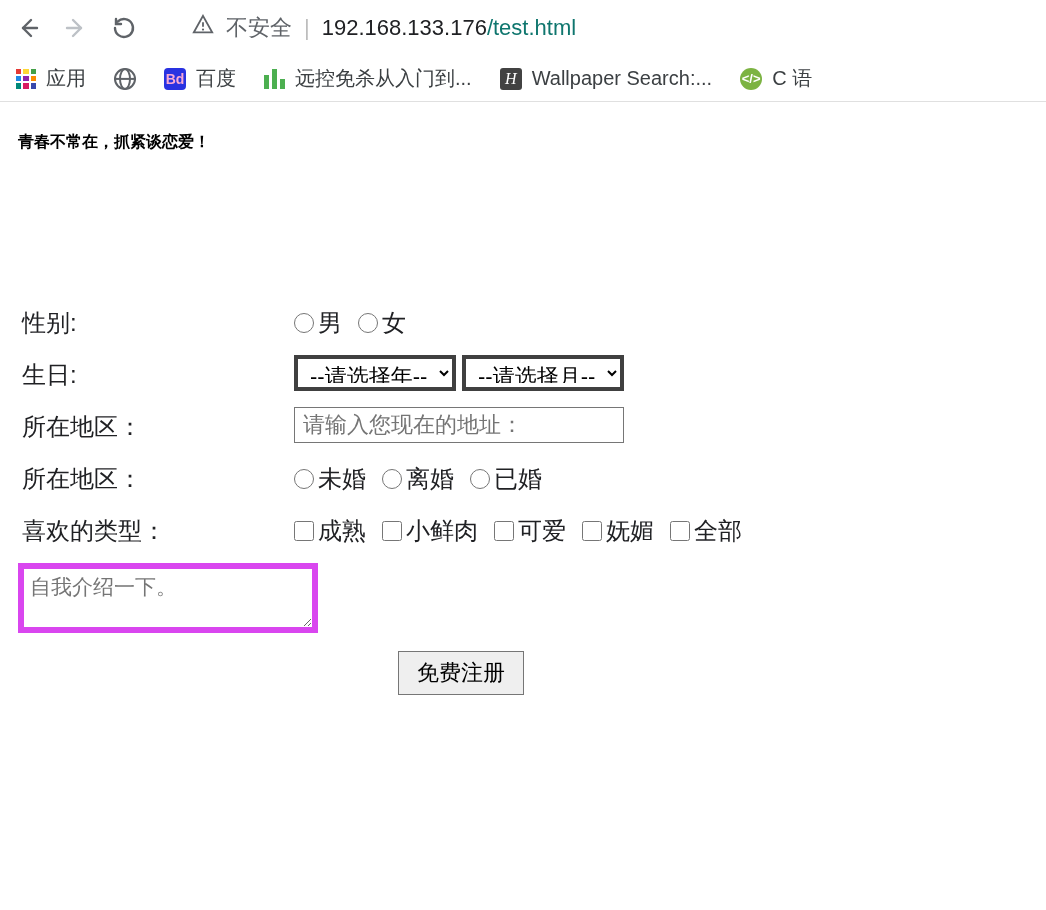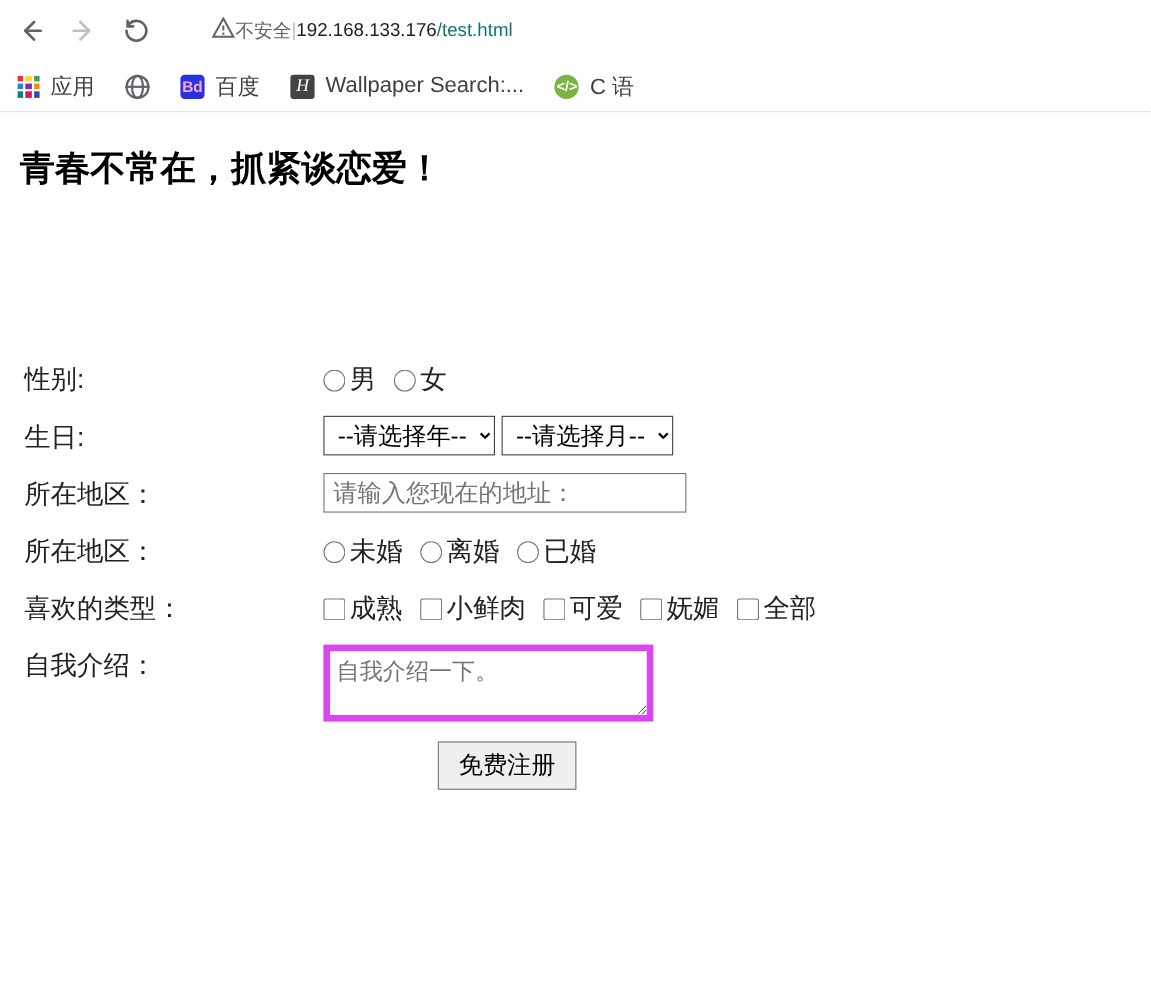--- a/index.html
+++ b/index.html
@@ -27,21 +27,22 @@
   cursor: pointer;
 }
 .nav-btn.disabled { color: #bdc1c6; }
 .url-bar {
   flex: 1;
   display: flex;
   align-items: center;
   height: 40px;
   background: #fff;
   padding: 0 18px;
-  font-size: 17px;
+  font-size: 22px;
+  gap: 12px;
   margin-left: 20px;
 }
 .url-secure-label { color: #5f6368; }
 .url-divider { color: #bdbdbd; }
 .url-host { color: #202124; }
 .url-path { color: #0f766e; }
 
 .bookmark-bar {
   display: flex;
   align-items: center;
@@ -66,35 +67,35 @@
 .globe-icon { width: 22px; height: 22px; border: 2.2px solid #5f6368; border-radius: 50%; position: relative; }
 .globe-icon::before { content:""; position:absolute; left:50%; top:-2px; bottom:-2px; width:8px; border:2.2px solid #5f6368; border-radius:50%; transform:translateX(-50%);}
 .globe-icon::after { content:""; position:absolute; top:50%; left:-2px; right:-2px; height:2.2px; background:#5f6368; transform:translateY(-50%);}
 .baidu-icon { width:22px; height:22px; background:#2932e1; border-radius:4px; color:#f9a8d4; font-size:14px; font-weight:bold; display:flex; align-items:center; justify-content:center;}
 .bar-icon { display:flex; gap:3px; align-items:flex-end; height:20px;}
 .bar-icon span{width:5px;background:#4caf50;} .bar-icon span:nth-child(1){height:14px;} .bar-icon span:nth-child(2){height:20px;} .bar-icon span:nth-child(3){height:10px;}
 .wp-icon { width:22px; height:22px; background:#424242; color:#fff; font-family:"Brush Script MT",cursive; font-style:italic; font-size:16px; display:flex; align-items:center; justify-content:center; border-radius:3px;}
 .code-icon { width:22px; height:22px; background:#7cb342; border-radius:50%; color:#fff; font-size:13px; font-weight:bold; display:flex; align-items:center; justify-content:center;}
 
 .page-content { padding: 20px 18px; }
-h3.page-title { font-size: 32px; font-weight: bold; margin: 10px 0 40px 0; }
+h3.page-title { font-size: 16px; font-weight: bold; margin: 10px 0 40px 0; }
 
 .form { margin-top: 150px; font-size: 24px; color:#202124; }
 .form-row { display:flex; align-items:flex-start; margin-bottom: 12px; line-height: 40px; gap: 28px;}
 .form-label { width: 248px; padding-left: 4px;}
 .form-ctrl { display:flex; align-items:center; flex-wrap:wrap; gap:6px; }
 
 input[type=radio],input[type=checkbox]{ width:20px; height:20px; margin:0 4px 0 0; vertical-align:middle;}
 .inline-label { margin-right: 10px; display:inline-flex; align-items:center; }
 
 select {
   font-size: 22px;
   padding: 4px 8px;
   height: 36px;
-  border: 1px solid #404040;
+  border: 4px solid #404040;
   background:#fff;
 }
 input[type=text]{
   font-size: 22px;
   padding: 4px 8px;
   height: 36px;
   width: 330px;
   border: 1px solid #767676;
 }
 textarea {
@@ -169,20 +170,28 @@
     <span>应用</span>
   </div>
   <div class="bm-item">
     <span class="globe-icon"></span>
   </div>
   <div class="bm-item">
     <span class="baidu-icon">Bd</span>
     <span>百度</span>
   </div>
   <div class="bm-item">
+    <span class="bar-icon">
+        <span></span>
+        <span></span>
+        <span></span>
+      </span>
+    <span>远控免杀从入门到...</span>
+  </div>
+  <div class="bm-item">
     <span class="wp-icon">H</span>
     <span>Wallpaper Search:...</span>
   </div>
   <div class="bm-item">
     <span class="code-icon">&lt;/&gt;</span>
     <span>C 语</span>
   </div>
 </div>
 
 <div class="page-content">
@@ -257,21 +266,20 @@
           <span>妩媚</span>
         </label>
         <label class="inline-label">
           <input type="checkbox" style="">
           <span>全部</span>
         </label>
       </div>
     </div>
 
     <div class="form-row">
-      <div class="form-label">自我介绍：</div>
       <div class="form-ctrl">
         <textarea placeholder="自我介绍一下。" style=""></textarea>
       </div>
     </div>
 
     <div class="submit-row">
       <button class="submit">免费注册</button>
     </div>
 
   </div>

